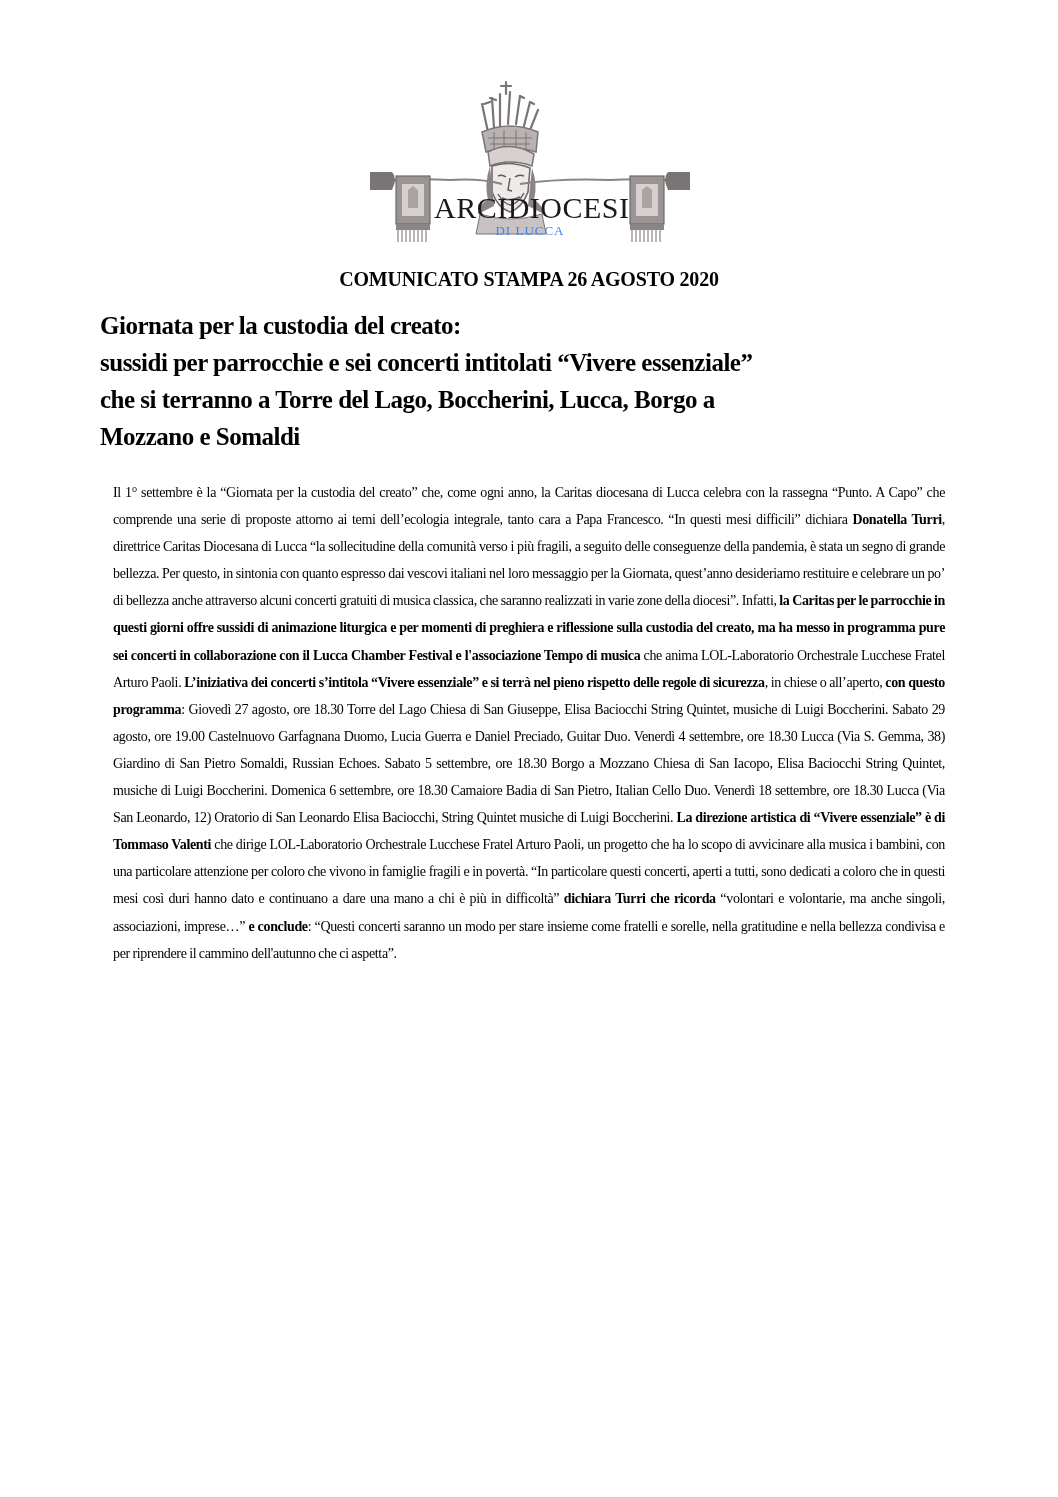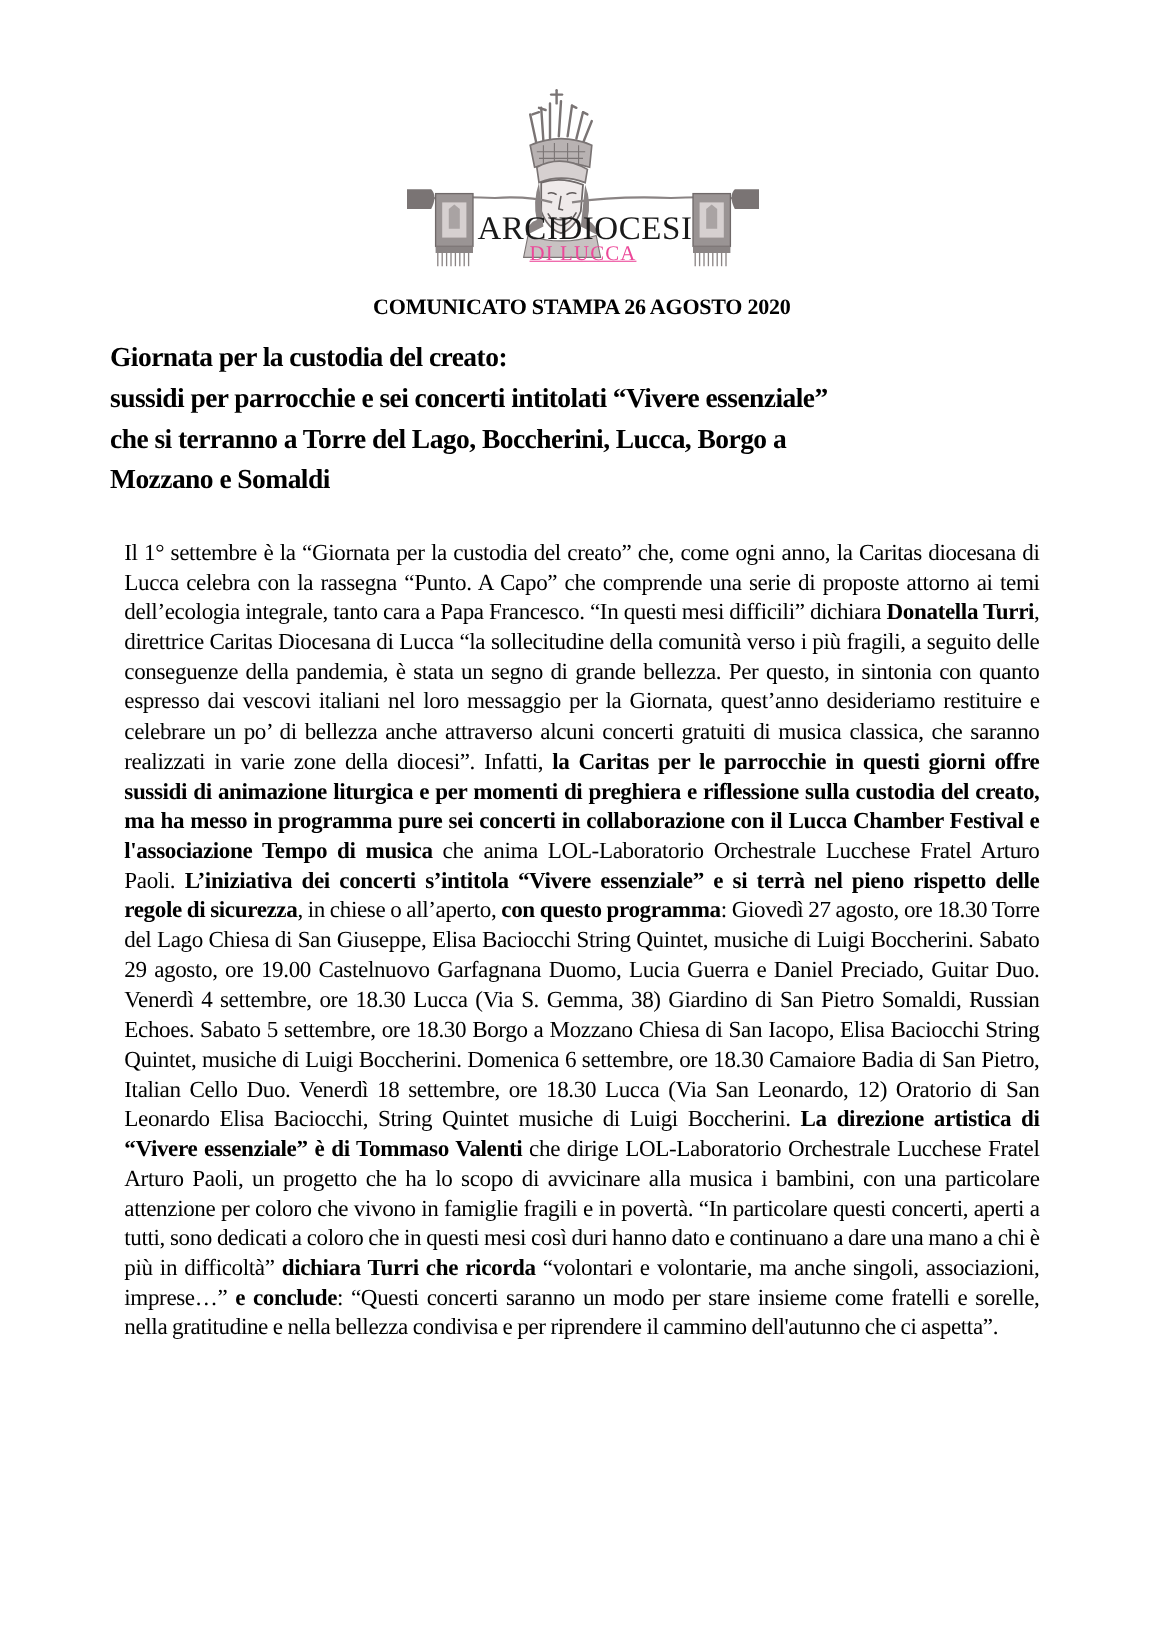--- a/index.html
+++ b/index.html
@@ -44,26 +44,25 @@
     line-height: 32px;
     white-space: nowrap;
   }
   .logo-text-sub {
     position: absolute;
     left: 64px;
     top: 146px;
     width: 192px;
     text-align: center;
     font-family: "Liberation Serif", "DejaVu Serif", serif;
-    font-size: 19px;
+    font-size: 13px;
     letter-spacing: 1px;
-    color: #ec4899;
+    color: #3b82f6;
     line-height: 22px;
     white-space: nowrap;
-    text-decoration: underline;
   }
   
   .press-date {
     position: absolute;
     left: 0;
     top: 268px;
     width: 1058px;
     text-align: center;
     font-weight: bold;
     font-size: 20px;
@@ -79,23 +78,23 @@
     font-weight: bold;
     font-size: 25px;
     line-height: 37px;
     letter-spacing: -0.5px;
   }
   .title-line { display: block; white-space: nowrap; }
   
   .body-text {
     position: absolute;
     left: 113px;
-    top: 489px;
+    top: 479px;
     width: 832px;
-    font-size: 21px;
+    font-size: 14px;
     line-height: 27.1px;
     text-align: justify;
     text-align-last: left;
     letter-spacing: -0.35px;
     word-spacing: -0.5px;
   }
   .body-text .b { font-weight: bold; }
 </style>
 </head>
 <body>

